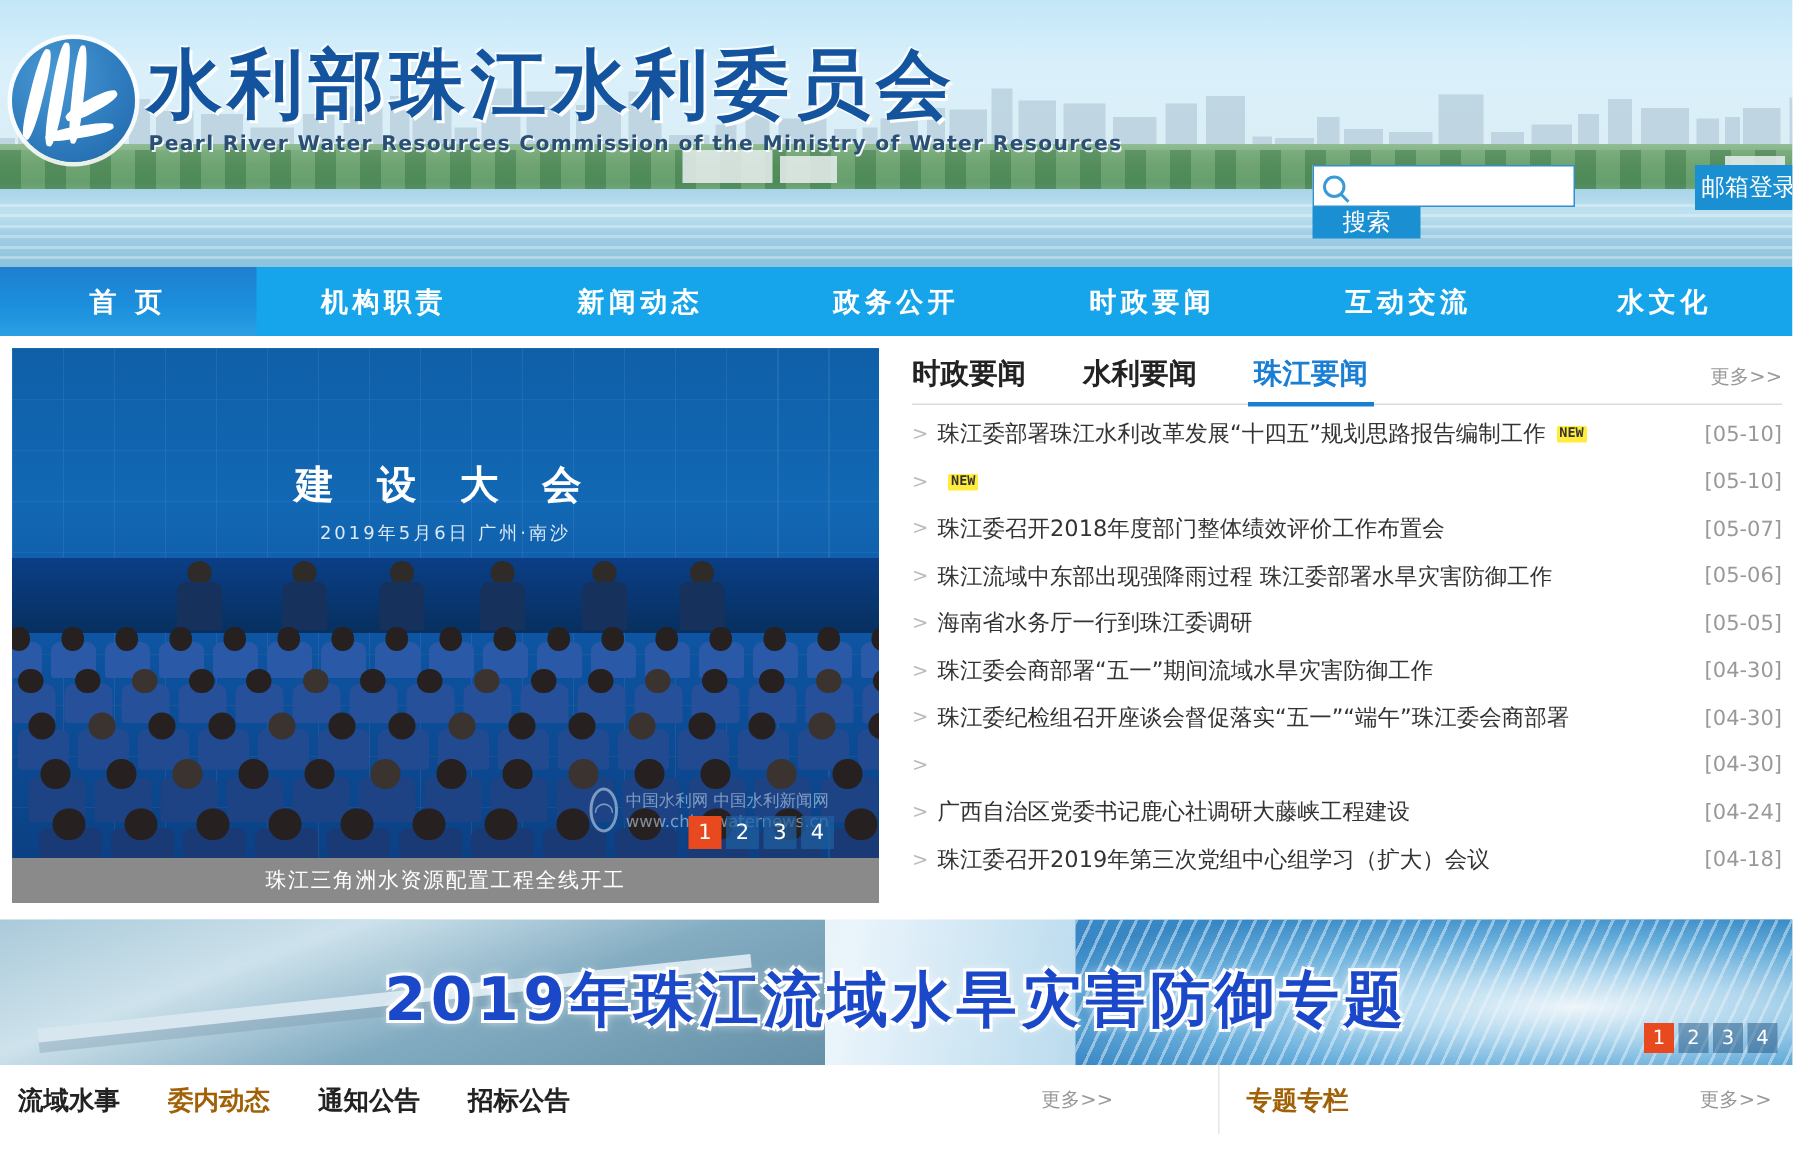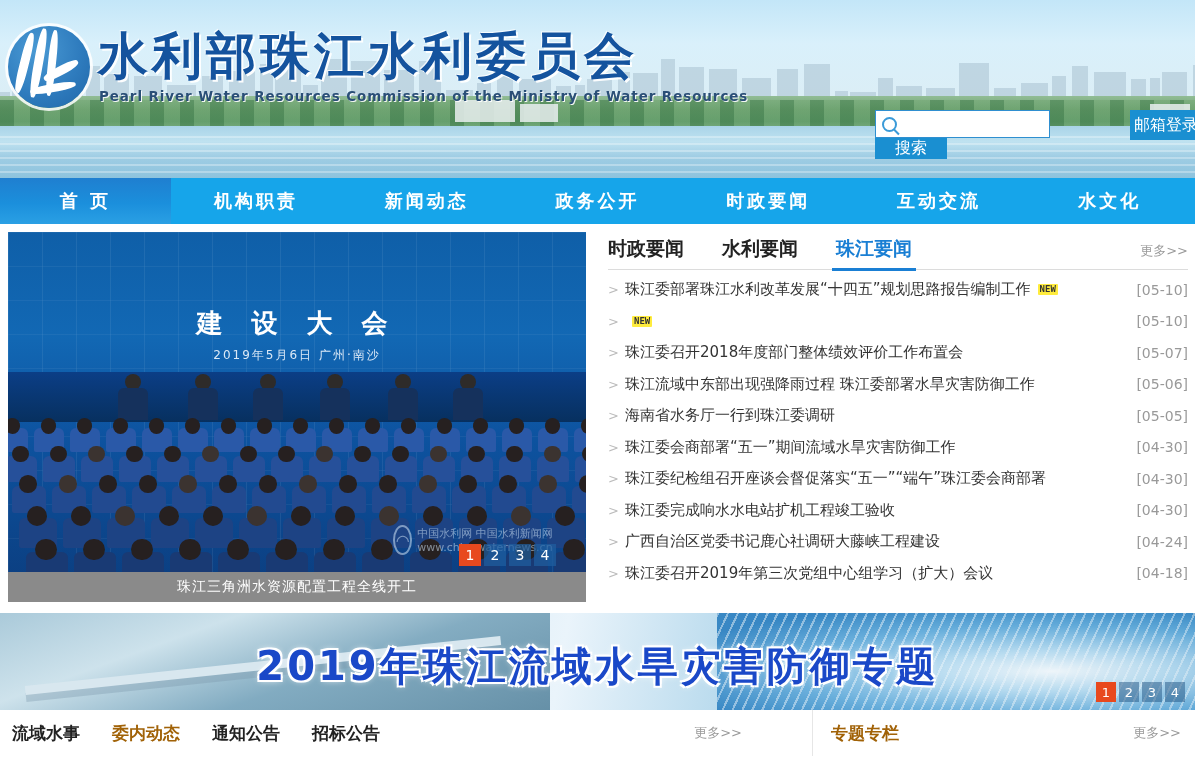--- a/index.html
+++ b/index.html
@@ -478,21 +478,20 @@
             <span class="news-title">珠江委会商部署“五一”期间流域水旱灾害防御工作</span>
             <span class="news-date">[04-30]</span>
           </div>
           <div class="news-row">
             <span class="arrow">&gt;</span>
             <span class="news-title">珠江委纪检组召开座谈会督促落实“五一”“端午”珠江委会商部署</span>
             <span class="news-date">[04-30]</span>
           </div>
           <div class="news-row">
             <span class="arrow">&gt;</span>
-            <span class="news-title">珠江委完成响水水电站扩机工程竣工验收</span>
             <span class="news-date">[04-30]</span>
           </div>
           <div class="news-row">
             <span class="arrow">&gt;</span>
             <span class="news-title">广西自治区党委书记鹿心社调研大藤峡工程建设</span>
             <span class="news-date">[04-24]</span>
           </div>
           <div class="news-row">
             <span class="arrow">&gt;</span>
             <span class="news-title">珠江委召开2019年第三次党组中心组学习（扩大）会议</span>

